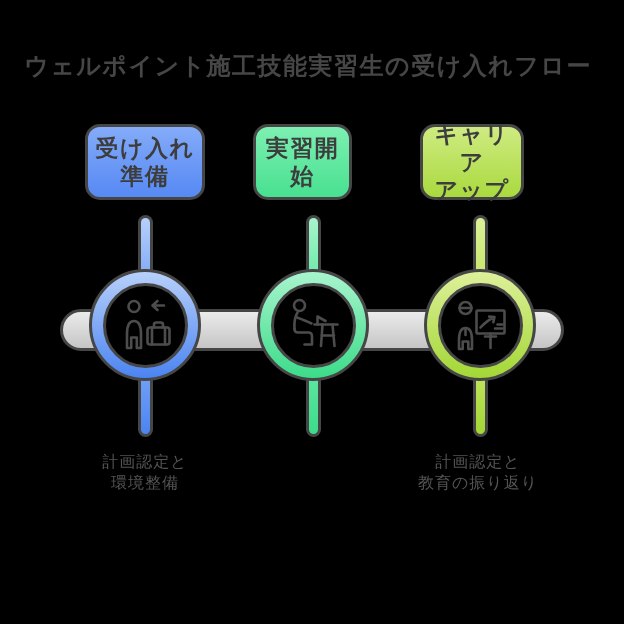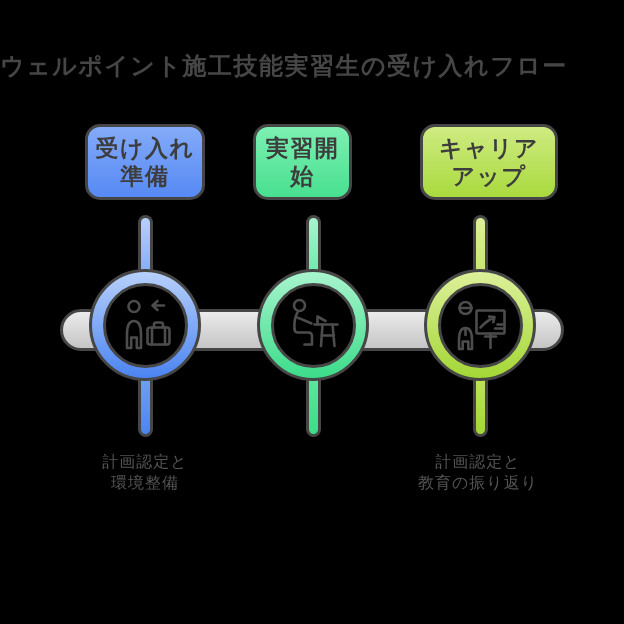--- a/index.html
+++ b/index.html
@@ -3,21 +3,21 @@
 <meta charset="utf-8">
 <style>
   html,body{margin:0;padding:0;background:#000;}
   .stage{
     position:relative;width:624px;height:624px;overflow:hidden;
     background:var(--background,#000);
     font-family:"DejaVu Sans",sans-serif;
   }
   .title{
     position:absolute;top:50px;left:0;right:8px;margin:0;
-    text-align:left;font-size:24px;font-weight:bold;
+    text-align:center;font-size:24px;font-weight:bold;
     letter-spacing:1.5px;color:var(--title-text,#464646);
   }
   .bar{
     position:absolute;left:60px;top:309px;width:504px;height:42px;
     border-radius:21px;border:3px solid var(--outline,#464646);
     background:linear-gradient(var(--bar-top,#ebebeb),var(--bar-bottom,#c5c5c5));
     box-sizing:border-box;z-index:0;
   }
   .step{position:absolute;inset:0;}
   .box{
@@ -111,21 +111,21 @@
           <path d="M9.5 32 C9.5 34.5 11 35.5 13 35.5 L23.5 35.5 C26 35.5 27 37 27 39.5 L27 47.5 H19.5"></path>
           <path d="M29.5 27.5 H52.5"></path>
           <path d="M32.5 27.5 V19.5 L40.5 24"></path>
           <path d="M37.5 27.5 L36 49 M47.5 27.5 L49.5 49 M36.5 38.5 H49"></path>
         </svg>
       </div>
     </div>
   </div>
 
   <div class="step" style="--box-top: #cfeb82; --box-bottom: #a9da3e; --light: #ddf09a; --mid: #c3e563; --dark: #a3d735;">
-    <div class="box" style="left:420px;width:138px">
+    <div class="box" style="left:420px;width:104px">
       <span>キャリア
 アップ</span>
     </div>
     <div class="stem stem-top" style="left:473px"></div>
     <div class="stem stem-bottom" style="left:473px"></div>
     <div class="ring" style="left:424px">
       <div class="ring-inner">
         <svg class="icon" width="58" height="56" viewBox="0 0 56 56">
           <circle cx="13.5" cy="11" r="6"></circle>
           <path d="M7.5 11 H19.5"></path>

